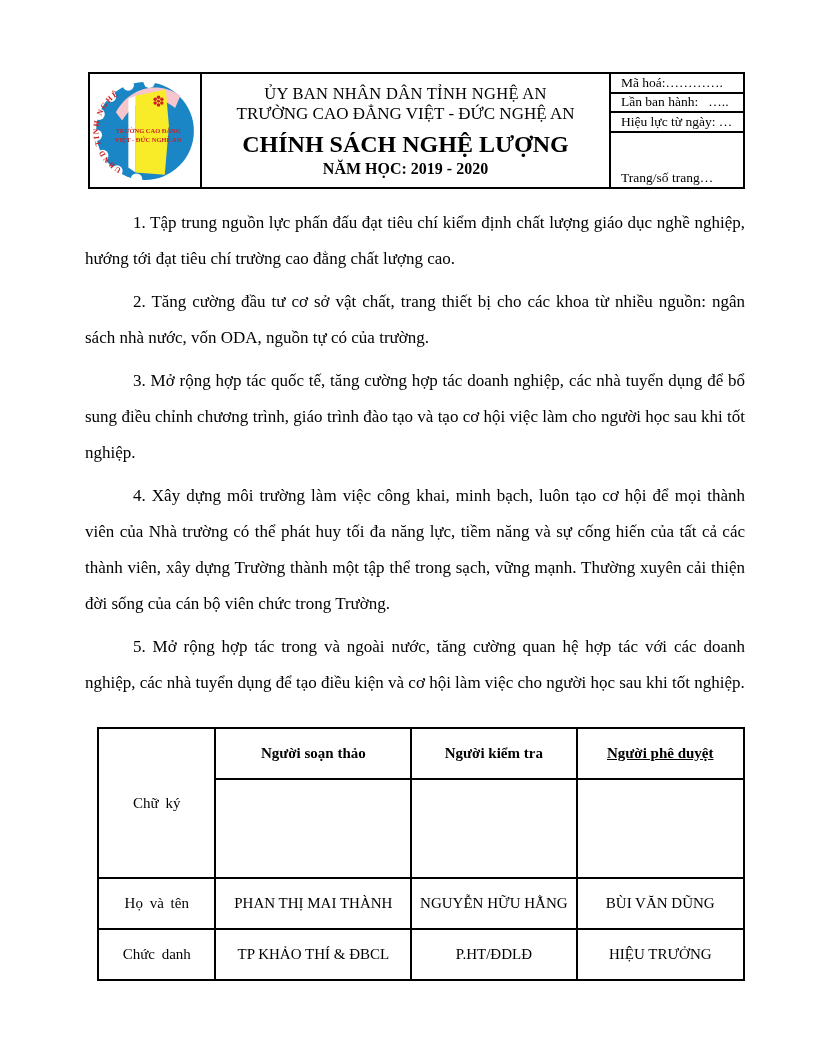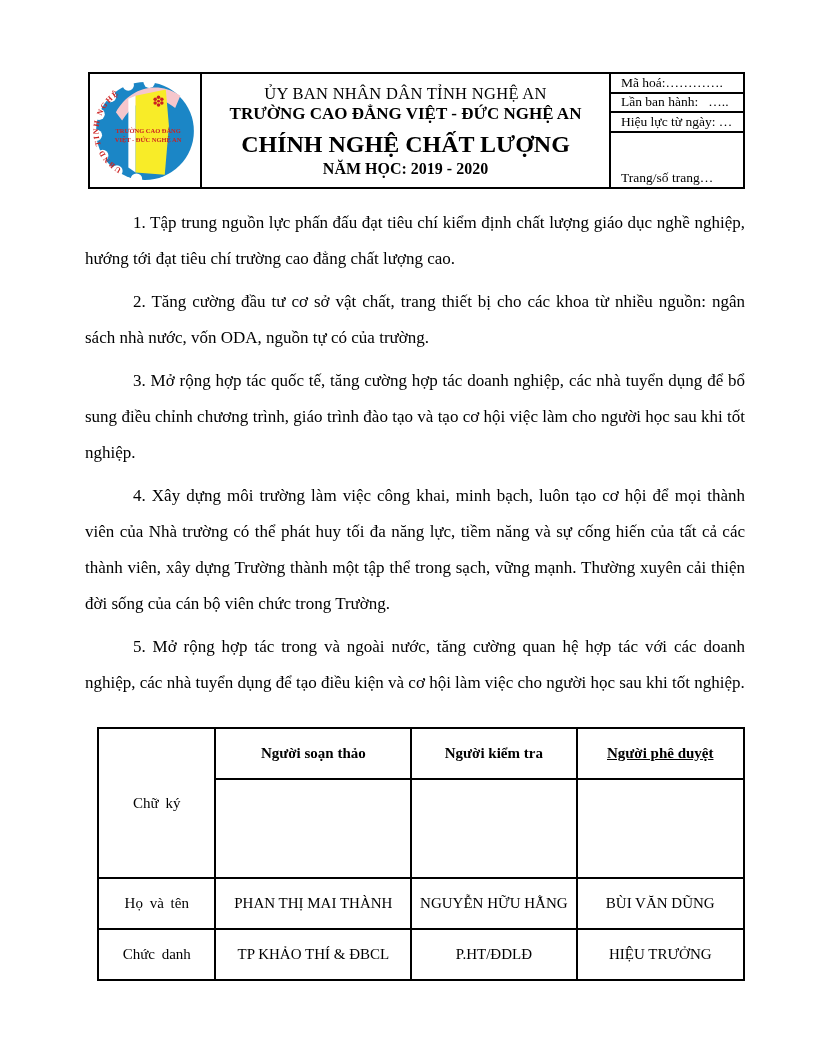--- a/index.html
+++ b/index.html
@@ -28,21 +28,21 @@
   }
   .h-center-cell {
     flex: 1;
     border-right: 2px solid #000;
     display: flex; flex-direction: column;
     align-items: center; justify-content: center;
     text-align: center;
     padding: 3px 4px;
   }
   .h-org1 { font-size: 16.5px; letter-spacing: 0.3px; }
-  .h-org2 { font-size: 17px; font-weight: bold; }
+  .h-org2 { font-size: 17px; font-weight: normal; }
   .h-title { font-size: 24px; font-weight: bold; margin-top: 7px; }
   .h-sub { font-size: 16px; font-weight: bold; margin-top: 2px; }
   .h-meta-cell { width: 132px; display: flex; flex-direction: column; }
   .h-meta-row {
     flex: 1;
     border-bottom: 2px solid #000;
     display: flex; align-items: center;
     padding-left: 10px;
     font-size: 13.5px;
     white-space: pre;
@@ -117,21 +117,21 @@
           <textPath href="#ringPath" startOffset="4%">UBND TỈNH NGHỆ AN</textPath>
         </text>
         <text x="53" y="52" font-size="6.2" font-weight="bold" text-anchor="middle" fill="#cc2222">TRƯỜNG CAO ĐẲNG</text>
         <text x="53" y="61" font-size="6.2" font-weight="bold" text-anchor="middle" fill="#cc2222">VIỆT - ĐỨC NGHỆ AN</text>
       </svg>
     </div>
 
     <div class="h-center-cell">
       <div class="h-org1">ỦY BAN NHÂN DÂN TỈNH NGHỆ AN</div>
       <div class="h-org2">TRƯỜNG CAO ĐẲNG VIỆT - ĐỨC NGHỆ AN</div>
-      <div class="h-title">CHÍNH NGHỆ CHẤT LƯỢNG</div>
+      <div class="h-title">CHÍNH SÁCH NGHỆ LƯỢNG</div>
       <div class="h-sub">NĂM HỌC: 2019 - 2020</div>
     </div>
 
     <div class="h-meta-cell">
       <div class="h-meta-row">Mã hoá:………….</div>
       <div class="h-meta-row">Lần ban hành:   …..</div>
       <div class="h-meta-row">Hiệu lực từ ngày: …</div>
       <div class="h-meta-row">Trang/số trang…</div>
     </div>
   </div>

